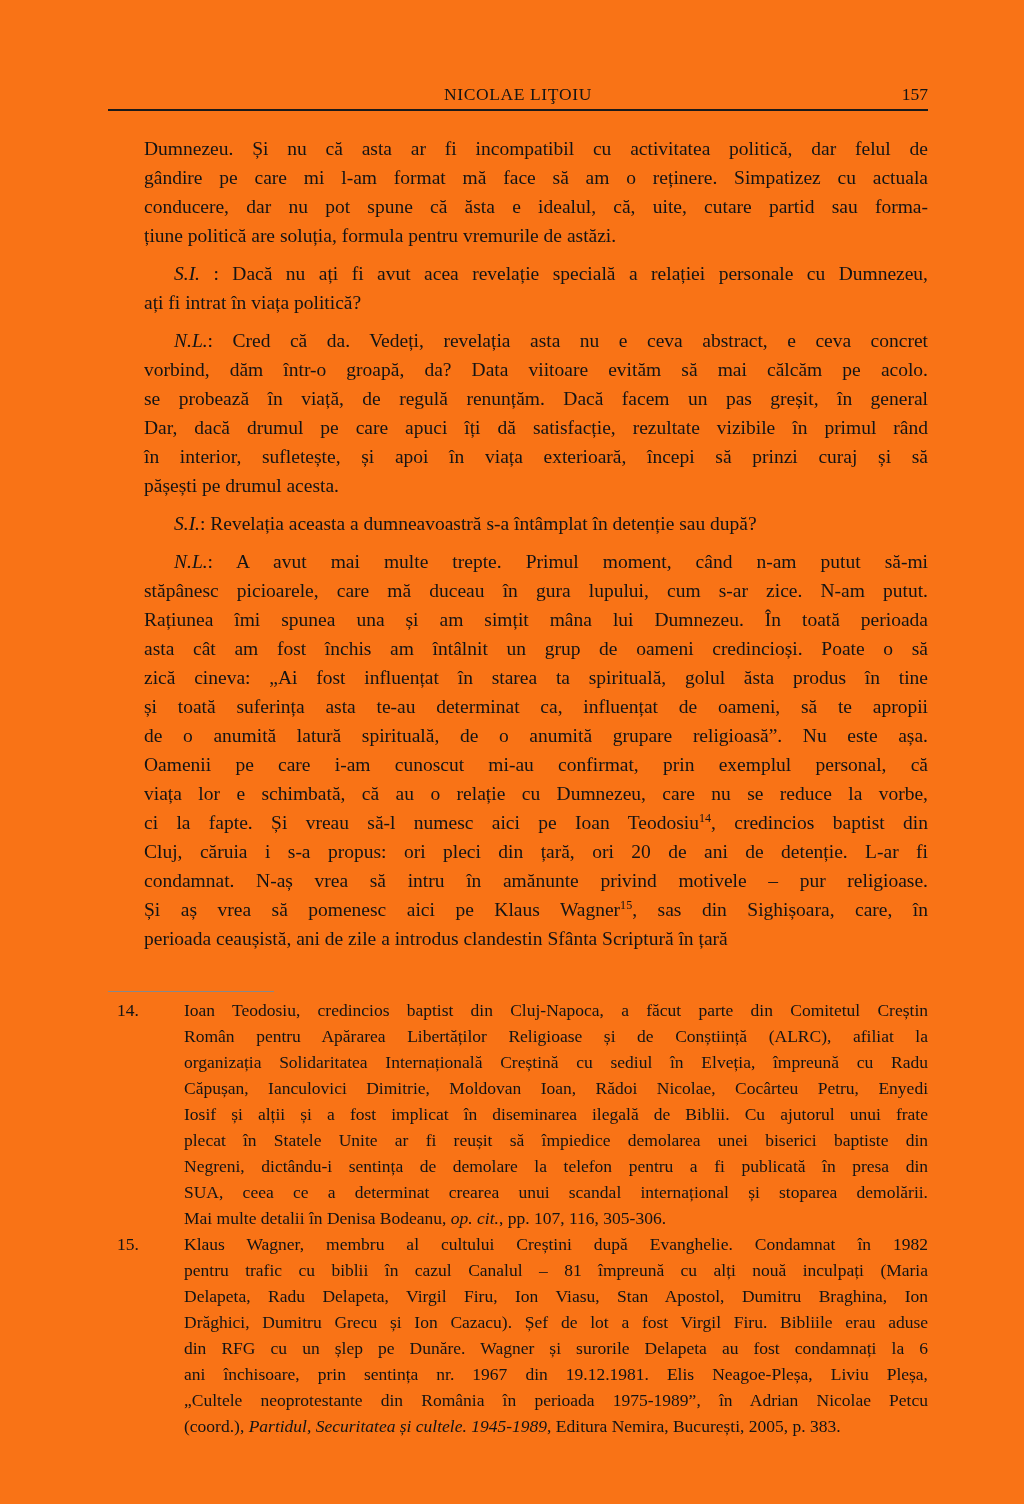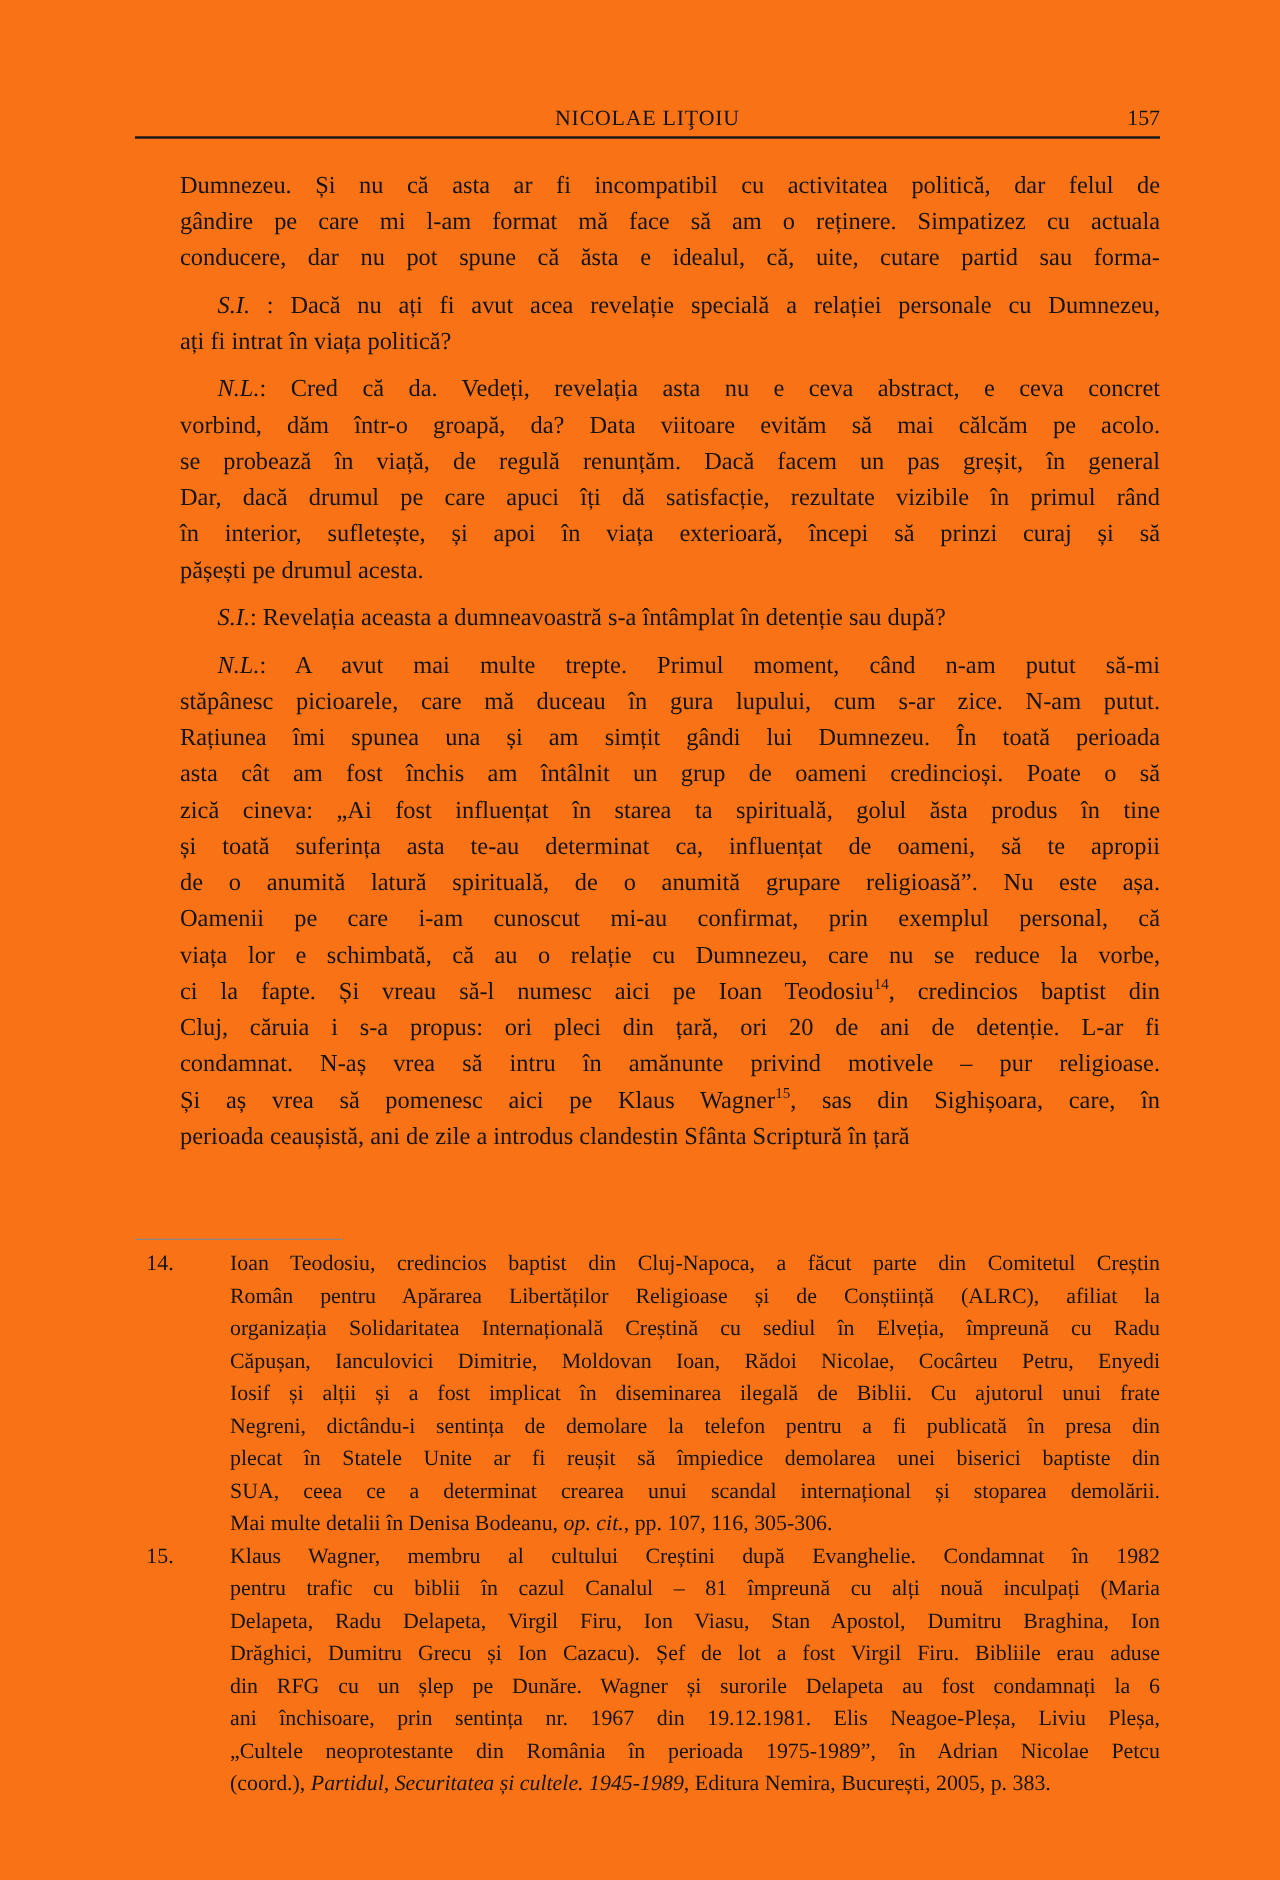--- a/index.html
+++ b/index.html
@@ -95,40 +95,41 @@
     <span class="page-number">157</span>
   </div>
 
   <div class="header-rule"></div>
 
   <main class="body-text" id="body-text">
       <div class="para">
         <div class="line">Dumnezeu. Și nu că asta ar fi incompatibil cu activitatea politică, dar felul de</div>
         <div class="line">gândire pe care mi l-am format mă face să am o reținere. Simpatizez cu actuala</div>
         <div class="line">conducere, dar nu pot spune că ăsta e idealul, că, uite, cutare partid sau forma-</div>
+        <div class="line last">țiune politică are soluția, formula pentru vremurile de astăzi.</div>
       </div>
       <div class="para">
         <div class="line indent"><em>S.I.</em> : Dacă nu ați fi avut acea revelație specială a relației personale cu Dumnezeu,</div>
         <div class="line last">ați fi intrat în viața politică?</div>
       </div>
       <div class="para">
         <div class="line indent"><em>N.L.</em>: Cred că da. Vedeți, revelația asta nu e ceva abstract, e ceva concret</div>
         <div class="line">vorbind, dăm într-o groapă, da? Data viitoare evităm să mai călcăm pe acolo.</div>
         <div class="line">se probează în viață, de regulă renunțăm. Dacă facem un pas greșit, în general</div>
         <div class="line">Dar, dacă drumul pe care apuci îți dă satisfacție, rezultate vizibile în primul rând</div>
         <div class="line">în interior, sufletește, și apoi în viața exterioară, începi să prinzi curaj și să</div>
         <div class="line last">pășești pe drumul acesta.</div>
       </div>
       <div class="para">
         <div class="line last indent"><em>S.I.</em>: Revelația aceasta a dumneavoastră s-a întâmplat în detenție sau după?</div>
       </div>
       <div class="para">
         <div class="line indent"><em>N.L.</em>: A avut mai multe trepte. Primul moment, când n-am putut să-mi</div>
         <div class="line">stăpânesc picioarele, care mă duceau în gura lupului, cum s-ar zice. N-am putut.</div>
-        <div class="line">Rațiunea îmi spunea una și am simțit gândi lui Dumnezeu. În toată perioada</div>
+        <div class="line">Rațiunea îmi spunea una și am simțit mâna lui Dumnezeu. În toată perioada</div>
         <div class="line">asta cât am fost închis am întâlnit un grup de oameni credincioși. Poate o să</div>
         <div class="line">zică cineva: „Ai fost influențat în starea ta spirituală, golul ăsta produs în tine</div>
         <div class="line">și toată suferința asta te-au determinat ca, influențat de oameni, să te apropii</div>
         <div class="line">de o anumită latură spirituală, de o anumită grupare religioasă”. Nu este așa.</div>
         <div class="line">Oamenii pe care i-am cunoscut mi-au confirmat, prin exemplul personal, că</div>
         <div class="line">viața lor e schimbată, că au o relație cu Dumnezeu, care nu se reduce la vorbe,</div>
         <div class="line">ci la fapte. Și vreau să-l numesc aici pe Ioan Teodosiu<sup class="fnref">14</sup>, credincios baptist din</div>
         <div class="line">Cluj, căruia i s-a propus: ori pleci din țară, ori 20 de ani de detenție. L-ar fi</div>
         <div class="line">condamnat. N-aș vrea să intru în amănunte privind motivele – pur religioase.</div>
         <div class="line">Și aș vrea să pomenesc aici pe Klaus Wagner<sup class="fnref">15</sup>, sas din Sighișoara, care, în</div>
@@ -140,22 +141,22 @@
 
   <section class="footnotes" id="footnotes">
       <div class="footnote">
         <span class="fn-num">14.</span>
         <div class="fn-lines">
           <div class="line">Ioan Teodosiu, credincios baptist din Cluj-Napoca, a făcut parte din Comitetul Creștin</div>
           <div class="line">Român pentru Apărarea Libertăților Religioase și de Conștiință (ALRC), afiliat la</div>
           <div class="line">organizația Solidaritatea Internațională Creștină cu sediul în Elveția, împreună cu Radu</div>
           <div class="line">Căpușan, Ianculovici Dimitrie, Moldovan Ioan, Rădoi Nicolae, Cocârteu Petru, Enyedi</div>
           <div class="line">Iosif și alții și a fost implicat în diseminarea ilegală de Biblii. Cu ajutorul unui frate</div>
+          <div class="line">plecat în Statele Unite ar fi reușit să împiedice demolarea unei biserici baptiste din</div>
           <div class="line">Negreni, dictându-i sentința de demolare la telefon pentru a fi publicată în presa din</div>
-          <div class="line">plecat în Statele Unite ar fi reușit să împiedice demolarea unei biserici baptiste din</div>
           <div class="line">SUA, ceea ce a determinat crearea unui scandal internațional și stoparea demolării.</div>
           <div class="line last">Mai multe detalii în Denisa Bodeanu, <em>op. cit.</em>, pp. 107, 116, 305-306.</div>
         </div>
       </div>
       <div class="footnote">
         <span class="fn-num">15.</span>
         <div class="fn-lines">
           <div class="line">Klaus Wagner, membru al cultului Creștini după Evanghelie. Condamnat în 1982</div>
           <div class="line">pentru trafic cu biblii în cazul Canalul – 81 împreună cu alți nouă inculpați (Maria</div>
           <div class="line">Delapeta, Radu Delapeta, Virgil Firu, Ion Viasu, Stan Apostol, Dumitru Braghina, Ion</div>

